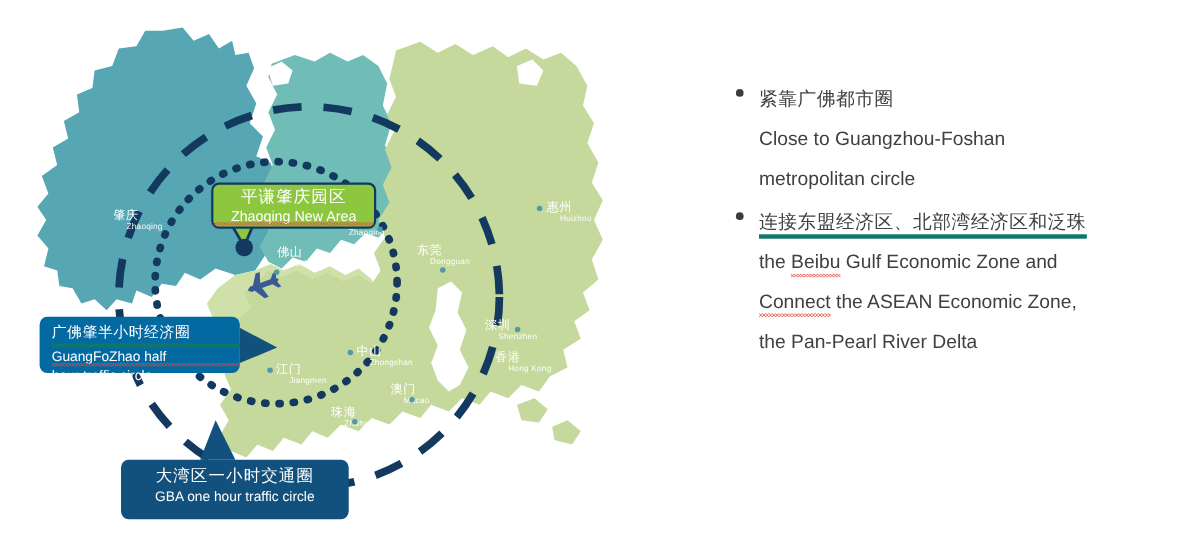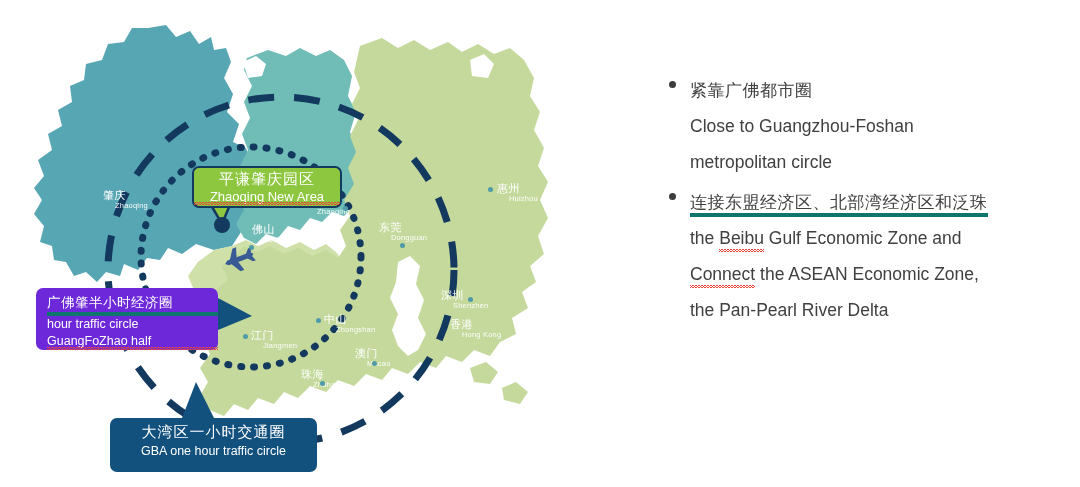--- a/index.html
+++ b/index.html
@@ -97,22 +97,22 @@
     font-size: 13px;
     line-height: 16px;
     text-decoration: underline;
     text-decoration-color: rgba(255,255,255,.0);
   }
   
   #callout-gfz {
     left: 36px;
     top: 288px;
     width: 182px;
-    height: 62px;
-    background: #6d28d9;
+    height: 51px;
+    background: #0369a1;
     text-align: left;
     padding: 5px 0 0 11px;
   }
   #callout-gfz .cn {
     font-size: 13.5px;
     letter-spacing: .5px;
     line-height: 18px;
   }
   #callout-gfz .en {
     font-size: 12.5px;
@@ -344,22 +344,22 @@
     </div>
     <div class="city-dot" style="left:320px; top:381px;"></div>
 
     <div class="callout" id="callout-zhaoqing">
       <span class="cn">平谦肇庆园区</span>
       <span class="en squiggle">Zhaoqing New Area</span>
     </div>
 
     <div class="callout" id="callout-gfz">
       <span class="cn cn-underline">广佛肇半小时经济圈</span>
+      <span class="en squiggle">GuangFoZhao half</span>
       <span class="en">hour traffic circle</span>
-      <span class="en squiggle">GuangFoZhao half</span>
     </div>
 
     <div class="callout" id="callout-gba">
       <span class="cn">大湾区一小时交通圈</span>
       <span class="en">GBA one hour traffic circle</span>
     </div>
 
     <svg width="660" height="487" viewBox="0 0 660 487" style="position:absolute;left:0;top:0;pointer-events:none;">
       <path fill="#12517E" d="M218 298 L252 316 L218 330 Z"></path>
       <path fill="#12517E" d="M182 418 L196 382 L214 418 Z"></path>

